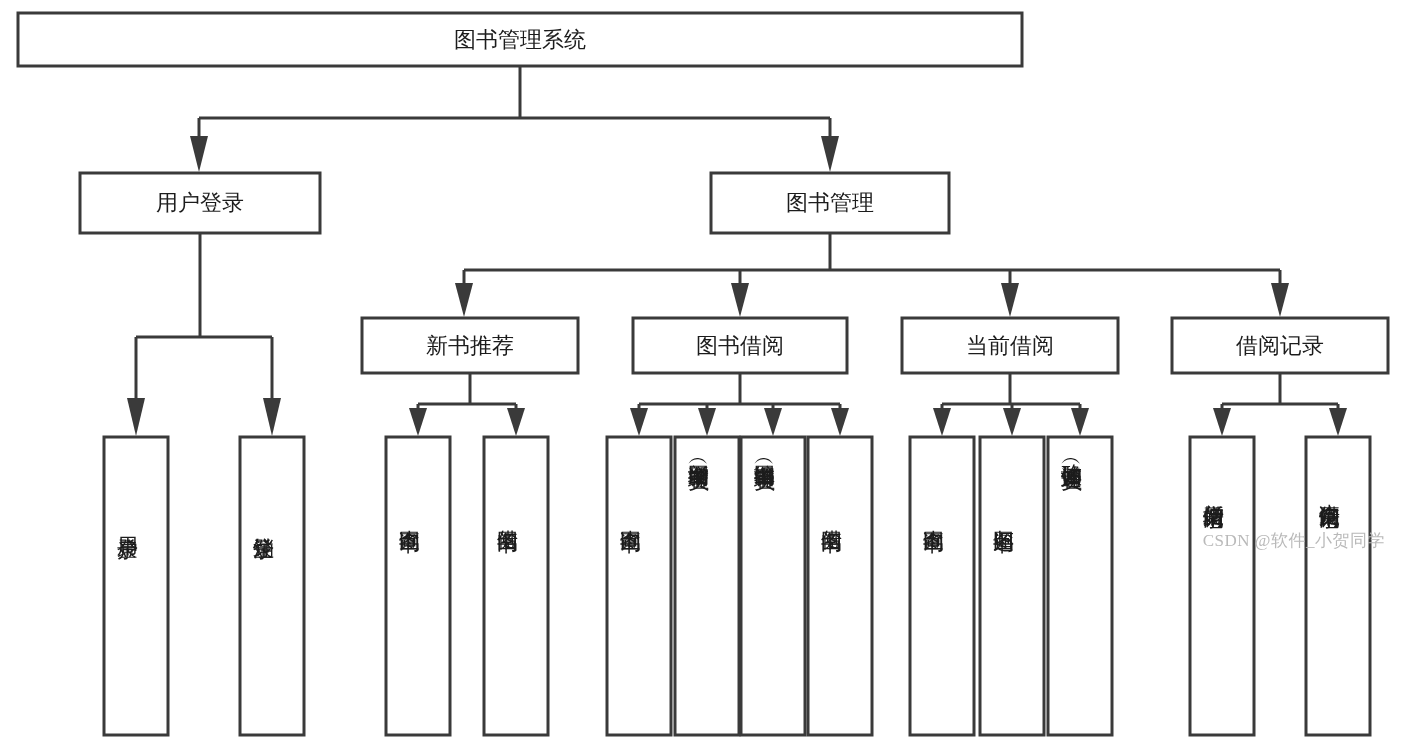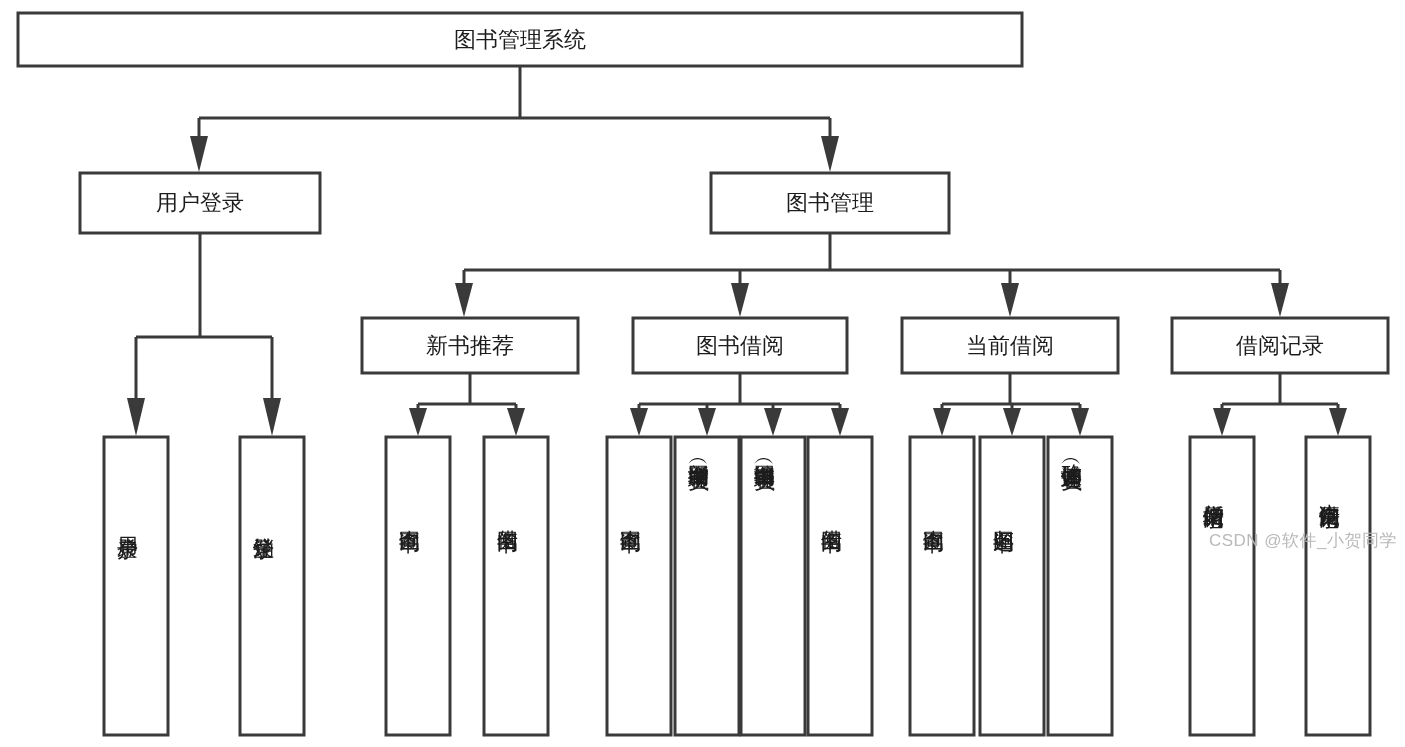--- a/index.html
+++ b/index.html
@@ -60,23 +60,23 @@
     font-size: 21px;
     line-height: 1.12;
     color: #1c1c1c;
     letter-spacing: 1px;
     white-space: nowrap;
     text-align: left;
     pointer-events: none;
   }
   .watermark {
     position: absolute;
-    right: 8px;
+    right: 20px;
     bottom: 4px;
-    font-family: Liberation Sans, sans-serif;
+    font-family: Liberation Serif, serif;
     font-size: 17px;
     color: #b9b9b9;
     letter-spacing: 0.5px;
     user-select: none;
   }
 </style>
 </head>
 <body>
 
 <div id="diagram-root">

